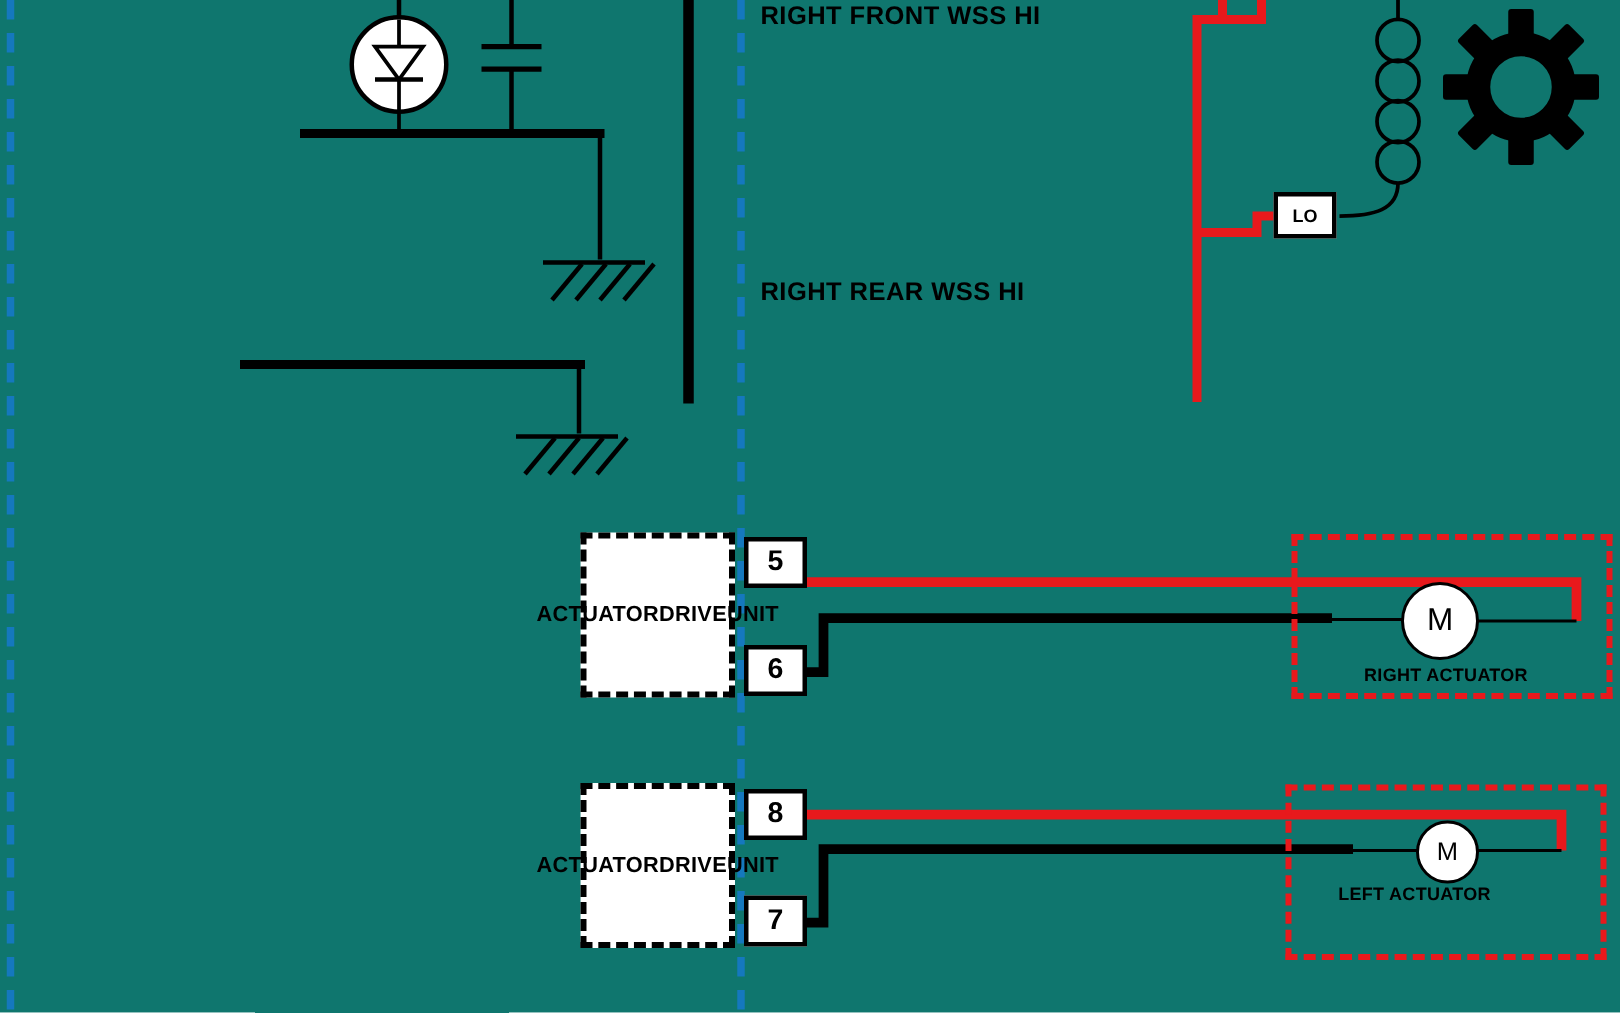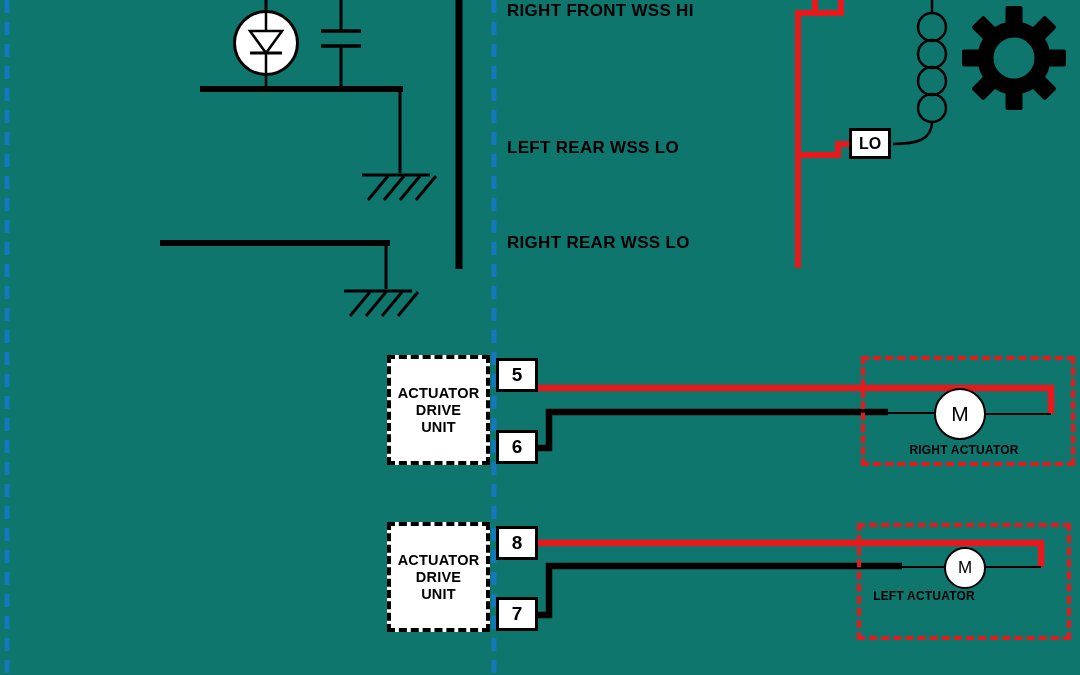--- a/index.html
+++ b/index.html
@@ -11,44 +11,44 @@
   
   .k{stroke:#000;fill:none}
   .r{stroke:var(--wire-red,#e8191c);fill:none}
   .b{stroke:var(--guide-blue,#1578be);fill:none}
 
   .wss-label{position:absolute;left:507px;font-weight:bold;font-size:17px;line-height:21px;
              letter-spacing:.3px;white-space:nowrap}
 
   .lo-box{position:absolute;left:849px;top:128px;width:42px;height:31px;border:3px solid #000;
           background:#fff;display:flex;align-items:center;justify-content:center;
-          font-weight:bold;font-size:16px}
+          font-weight:bold;font-size:12px}
 
   .pin-box{position:absolute;left:496px;width:42px;height:34px;border:3px solid #000;background:#fff;
            display:flex;align-items:center;justify-content:center;font-weight:bold;font-size:19px}
   .pin-5{top:358px}.pin-6{top:430px}.pin-8{top:526px}.pin-7{top:597px}
 
   .adu-box{position:absolute;left:387px;width:103px;height:110px;border:4px dashed #000;background:#fff;
-           display:flex;flex-direction:column;align-items:center;justify-content:center;text-align:center}
+           display:flex;flex-direction:row;align-items:center;justify-content:center;text-align:center}
   .adu-1{top:355px}.adu-2{top:522px}
   .adu-box .adu-line{font-weight:bold;font-size:14.5px;line-height:17px;letter-spacing:.2px}
 
   .red-dash-box{position:absolute;border:4px dashed var(--wire-red,#e8191c)}
   .ract-box{left:861px;top:356px;width:214px;height:110px}
   .lact-box{left:857px;top:523px;width:214px;height:117px}
 
   .motor{position:absolute;border:2.5px solid #000;border-radius:50%;background:#fff;
          display:flex;align-items:center;justify-content:center}
   .motor-1{left:934px;top:388px;width:52px;height:52px;font-size:21px}
   .motor-2{left:944px;top:547px;width:42px;height:42px;font-size:17px}
 
   .act-label{position:absolute;width:176px;text-align:center;font-weight:bold;font-size:12px;
              letter-spacing:.2px;white-space:nowrap}
   .ract-label{left:876px;top:443px}
-  .lact-label{left:836px;top:589px}
+  .lact-label{left:855px;top:589px}
 </style>
 </head>
 <body>
 
 <div class="stage">
 
   <svg width="1080" height="675" viewBox="0 0 1080 675">
 
     <line class="b" x1="7" y1="0" x2="7" y2="675" stroke-width="5" stroke-dasharray="13 9"></line>
     <line class="b" x1="494" y1="0" x2="494" y2="675" stroke-width="5" stroke-dasharray="13 9"></line>
@@ -133,22 +133,21 @@
 
     <g>
       <polyline class="r" points="525,543 1041,543 1041,567" stroke-width="6.5"></polyline>
       <line class="k" x1="985" y1="567" x2="1041" y2="567" stroke-width="2"></line>
       <polyline class="k" points="525,615 549,615 549,566 902,566" stroke-width="6.5"></polyline>
       <line class="k" x1="902" y1="567" x2="946" y2="567" stroke-width="2"></line>
     </g>
   </svg>
 
   <div class="wss-label" style="top:0px">RIGHT FRONT WSS HI</div>
-  <div class="wss-label" style="top:137px">LEFT REAR WSS LO</div>
-  <div class="wss-label" style="top:232px">RIGHT REAR WSS LO</div>
+  <div class="wss-label" style="top:184px">RIGHT REAR WSS HI</div>
 
   <div class="lo-box">LO</div>
 
   <div class="adu-box adu-1">
     <div class="adu-line">ACTUATOR</div>
     <div class="adu-line">DRIVE</div>
     <div class="adu-line">UNIT</div>
   </div>
   <div class="pin-box pin-5">5</div>
   <div class="pin-box pin-6">6</div>

